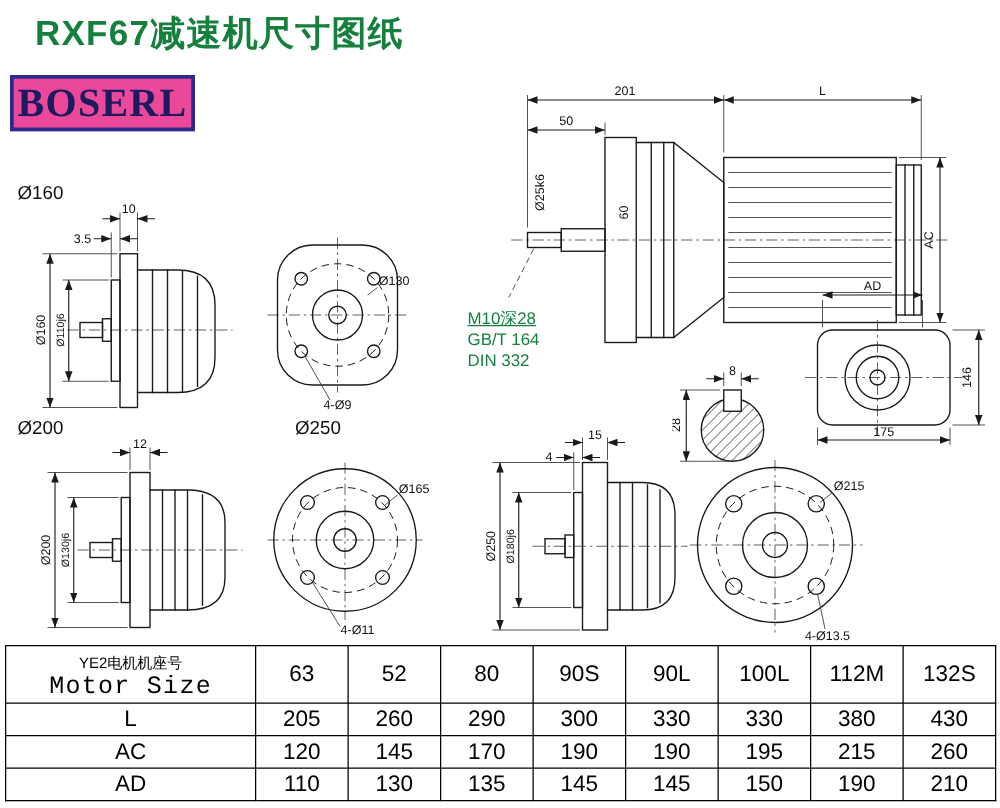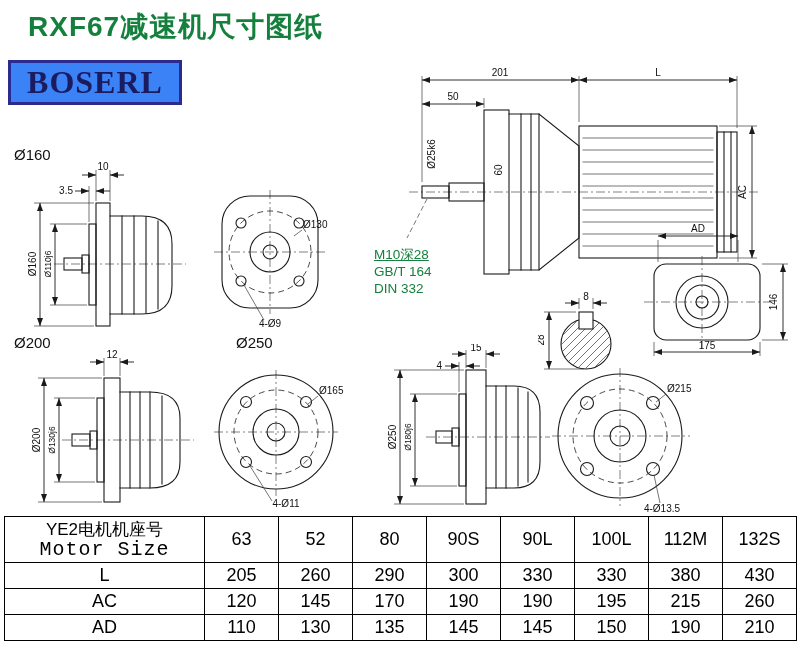--- a/index.html
+++ b/index.html
@@ -11,34 +11,34 @@
   .draw{stroke:#1a1a1a;stroke-width:1.1;fill:none;stroke-linecap:square}
   .thin{stroke:#3a3a3a;stroke-width:0.7;fill:none}
   .dim{stroke:#1a1a1a;stroke-width:0.9;fill:none}
   .cl{stroke:#4a4a4a;stroke-width:0.7;fill:none;stroke-dasharray:9 3 2 3}
   .dash{stroke-dasharray:5 3}
   .bc{stroke:#1a1a1a;stroke-width:0.8;fill:none;stroke-dasharray:6 4}
   .dtext{font-size:10px;fill:#101010;font-family:"Liberation Sans",sans-serif}
   .f9{font-size:8.5px}
   
   #page-title{left:28px;top:8px;font-size:28px;font-weight:700;color:#15803d;letter-spacing:1px}
-  #brand-box{left:8px;top:60px;width:174px;height:45px;border:3px solid #2b2b8f;background:#3b82f6;
+  #brand-box{left:8px;top:60px;width:148px;height:45px;border:3px solid #2b2b8f;background:#ec4899;
              display:flex;align-items:center;justify-content:center;
              font-family:"Liberation Serif",serif;font-size:32px;font-weight:700;color:#1b1b60;letter-spacing:1px}
   .view-label{font-size:15px;font-weight:400;color:#111}
   #note{left:374px;top:246px;font-size:13.5px;line-height:17px;color:#15803d}
   #note .u{text-decoration:underline}
   
   #dim-table{position:absolute;left:4px;top:516px;width:792px;border-collapse:collapse;
              table-layout:fixed;font-size:18px;color:#000;background:#fff}
   #dim-table th,#dim-table td{border:1.6px solid #000;text-align:center;vertical-align:middle;
              font-weight:400;padding:0;overflow:hidden}
   #dim-table .hrow th{height:46px}
   #dim-table td{height:26px}
-  .cn{font-size:17px;line-height:20px}
+  .cn{font-size:12px;line-height:20px}
   .mono{font-family:"Liberation Mono",monospace;font-size:20px;line-height:20px;letter-spacing:1px}
 </style>
 </head>
 <body>
 
 <svg width="0" height="0" style="position:absolute">
   <defs>
     <marker id="arw" viewBox="0 0 8 6" refX="8" refY="3" markerWidth="8" markerHeight="6" orient="auto-start-reverse" markerUnits="userSpaceOnUse">
       <path d="M0,0 L8,3 L0,6 Z" fill="#1a1a1a"></path>
     </marker>

